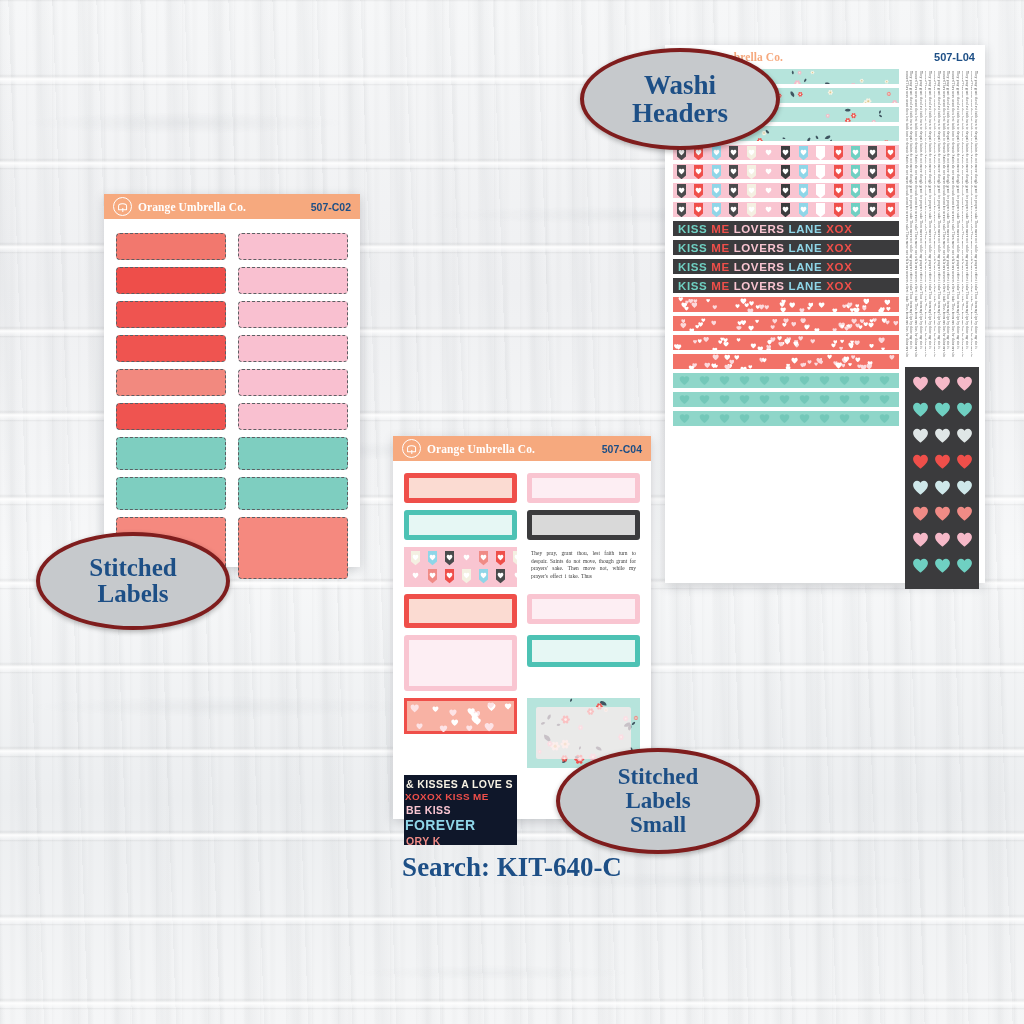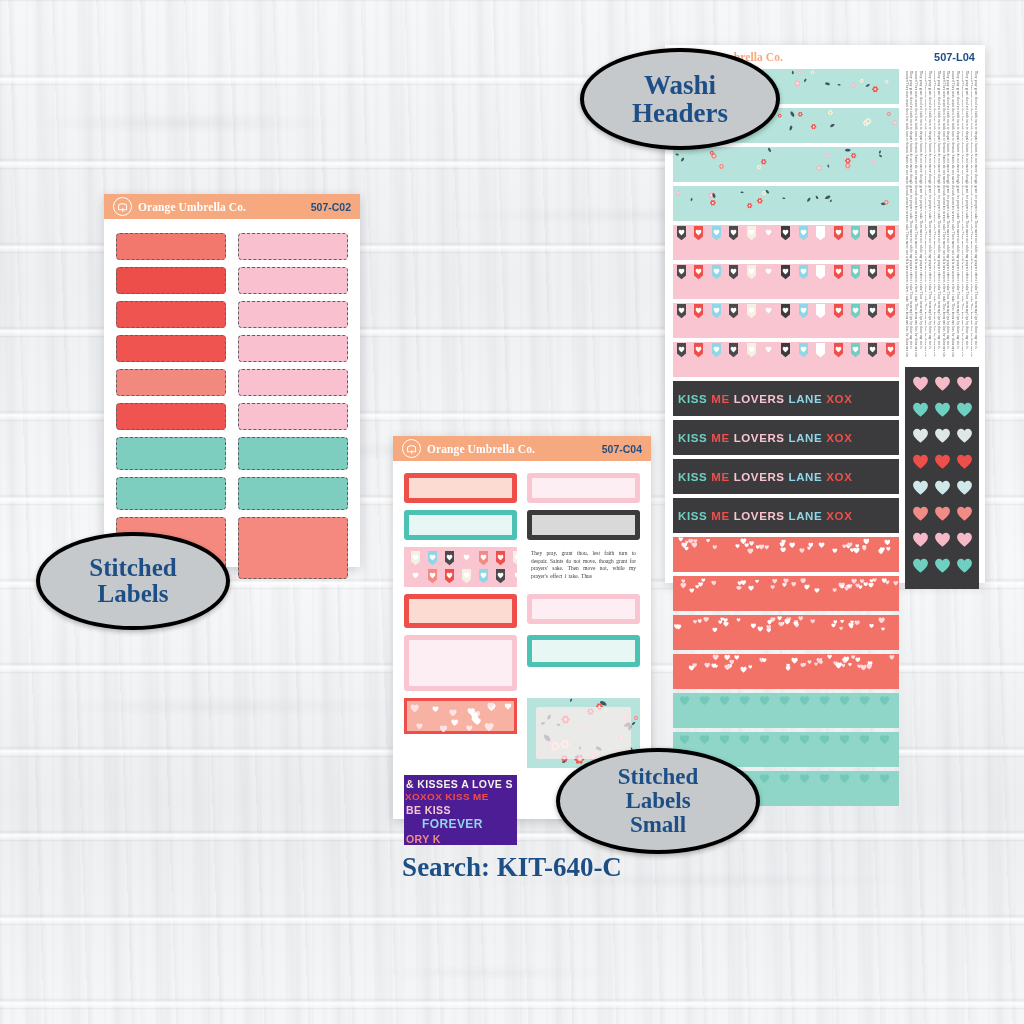--- a/index.html
+++ b/index.html
@@ -71,52 +71,52 @@
   .lbl-inner{position:absolute;inset:0;}
 
   
   .pat-banner{background:#f9c5d1;position:relative;}
   .pat-hearts{background:#f27268;position:relative;}
   .pat-floral{position:relative;background:#bfe7e0;}
   .pat-text{background:#fff;}
   .txtlines{position:absolute;inset:0;padding:3px 4px;box-sizing:border-box;
     font-family:"Liberation Serif",serif;font-size:5.4px;line-height:7.6px;color:#3a3a3a;
     text-align:justify;overflow:hidden;word-spacing:1px;}
-  .wordart{background:#4c1d95;position:relative;overflow:hidden;}
+  .wordart{background:#0f172a;position:relative;overflow:hidden;}
   .wordart span{display:block;font-family:"Liberation Sans",sans-serif;font-weight:700;
     letter-spacing:.4px;white-space:nowrap;}
 
   
   #sheet-l04{left:665px;top:45px;width:320px;height:538px;}
   #sheet-l04 .sheet-head{height:24px;background:#fff;padding:0 10px;}
   #sheet-l04 .brand-name{color:#f6a97e;font-size:11.5px;}
   #sheet-l04 .sheet-code{font-size:11px;}
   .washi-area{position:relative;padding:0 8px 8px;box-sizing:border-box;}
   .washi-col{position:absolute;right:6px;top:0;width:74px;bottom:8px;}
   .washi-main{width:226px;}
-  .wstrip{height:35px;margin-bottom:4px;box-sizing:border-box;overflow:hidden;position:relative;}
+  .wstrip{height:15px;margin-bottom:4px;box-sizing:border-box;overflow:hidden;position:relative;}
   .w-floral{background:#a9e0d8;}
   .w-banner{background:#f9c5d1;}
   .w-kiss{background:#3b3b3d;display:flex;align-items:center;overflow:hidden;}
   .w-kiss span{font-family:"Liberation Sans",sans-serif;font-weight:700;font-size:11.5px;
     letter-spacing:.6px;white-space:nowrap;padding-left:3px;}
   .w-hearts-coral{background:#f27268;}
   .w-hearts-teal{background:#8fd6c9;}
   .vtext{position:absolute;top:0;left:0;right:0;height:292px;background:#fff;overflow:hidden;
     display:flex;gap:2px;padding:2px 1px;box-sizing:border-box;}
   .vtext i{display:block;flex:1;font-style:normal;writing-mode:vertical-rl;
     font-family:"Liberation Serif",serif;font-size:3.4px;line-height:4.6px;color:#555;
     overflow:hidden;letter-spacing:.2px;}
   .heartpanel{position:absolute;left:0;right:0;top:298px;height:222px;background:#3b3b3d;
     display:flex;justify-content:space-around;align-items:flex-start;padding:8px 4px;box-sizing:border-box;}
   .heartcol{display:flex;flex-direction:column;gap:9px;}
 
   
   .callout{position:absolute;display:flex;align-items:center;justify-content:center;
-    background:#c6c9cc;border:4px solid #000000;border-radius:50%;
+    background:#c6c9cc;border:4px solid #7f1d1d;border-radius:50%;
     box-shadow:0 2px 5px rgba(0,0,0,.28);}
   .callout b{display:block;color:#1d4f86;font-family:"Liberation Serif",serif;
     font-weight:700;text-align:center;line-height:1.04;}
   #callout-washi{left:580px;top:48px;width:192px;height:94px;}
   #callout-washi b{font-size:27px;}
   #callout-stitched{left:36px;top:532px;width:186px;height:90px;}
   #callout-stitched b{font-size:25px;}
   #callout-pattern{left:556px;top:748px;width:196px;height:98px;}
   #callout-pattern b{font-size:23px;}
 
@@ -530,21 +530,21 @@
               <span style="position:absolute;left:79.9px;top:61.6px;line-height:0"><svg width="10.42094469369433" height="10.42094469369433" viewBox="0 0 24 24" style="transform:rotate(180deg)" xmlns="http://www.w3.org/2000/svg">
                   <path d="M12 2C6 6 4 12 6 20c6-1 10-6 10-13 0-2-1-4-4-5z" fill="#3f5560"></path>
                 </svg></span>
             </div>
             <div style="position: absolute; inset: 9px; background: rgba(253, 235, 238, 0.72); border-radius: 2px;"></div>
           </div>
           <div class="lbl wordart" style="height: 70px;">
             <span style="font-size: 10.5px; color: rgb(247, 242, 228); margin-top: 3px; padding-left: 2px;">&amp; KISSES A LOVE S</span>
             <span style="font-size: 9.9px; color: rgb(239, 79, 74); margin-top: 1.4px; padding-left: 1px;">XOXOX KISS ME</span>
             <span style="font-size: 10.5px; color: rgb(249, 197, 209); margin-top: 1.4px; padding-left: 2px;">BE KISS</span>
-            <span style="font-size: 12px; color: rgb(143, 214, 232); margin-top: 1.4px; padding-left: 18px;">FOREVER</span>
+            <span style="font-size: 14px; color: rgb(143, 214, 232); margin-top: 1.4px; padding-left: 1px;">FOREVER</span>
             <span style="font-size: 10.5px; color: rgb(240, 139, 134); margin-top: 1.4px; padding-left: 2px;">ORY K</span>
             <span style="font-size: 9.9px; color: rgb(111, 208, 194); margin-top: 1.4px; padding-left: 1px;">ERS</span>
           </div>
         </div>
     </div>
   </div>
 
   <div class="sheet" id="sheet-l04">
     <div class="sheet-head">
       <div class="brand">

